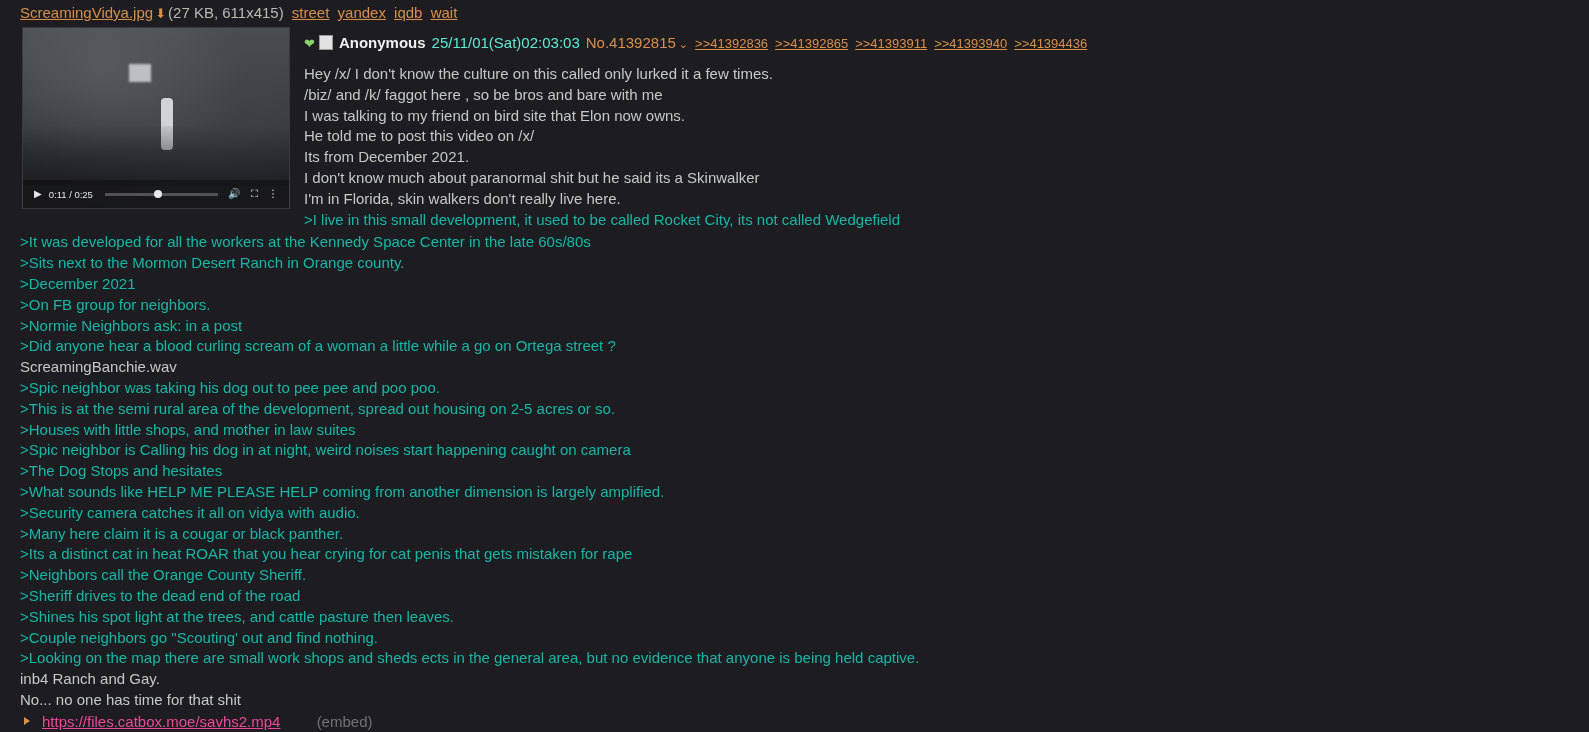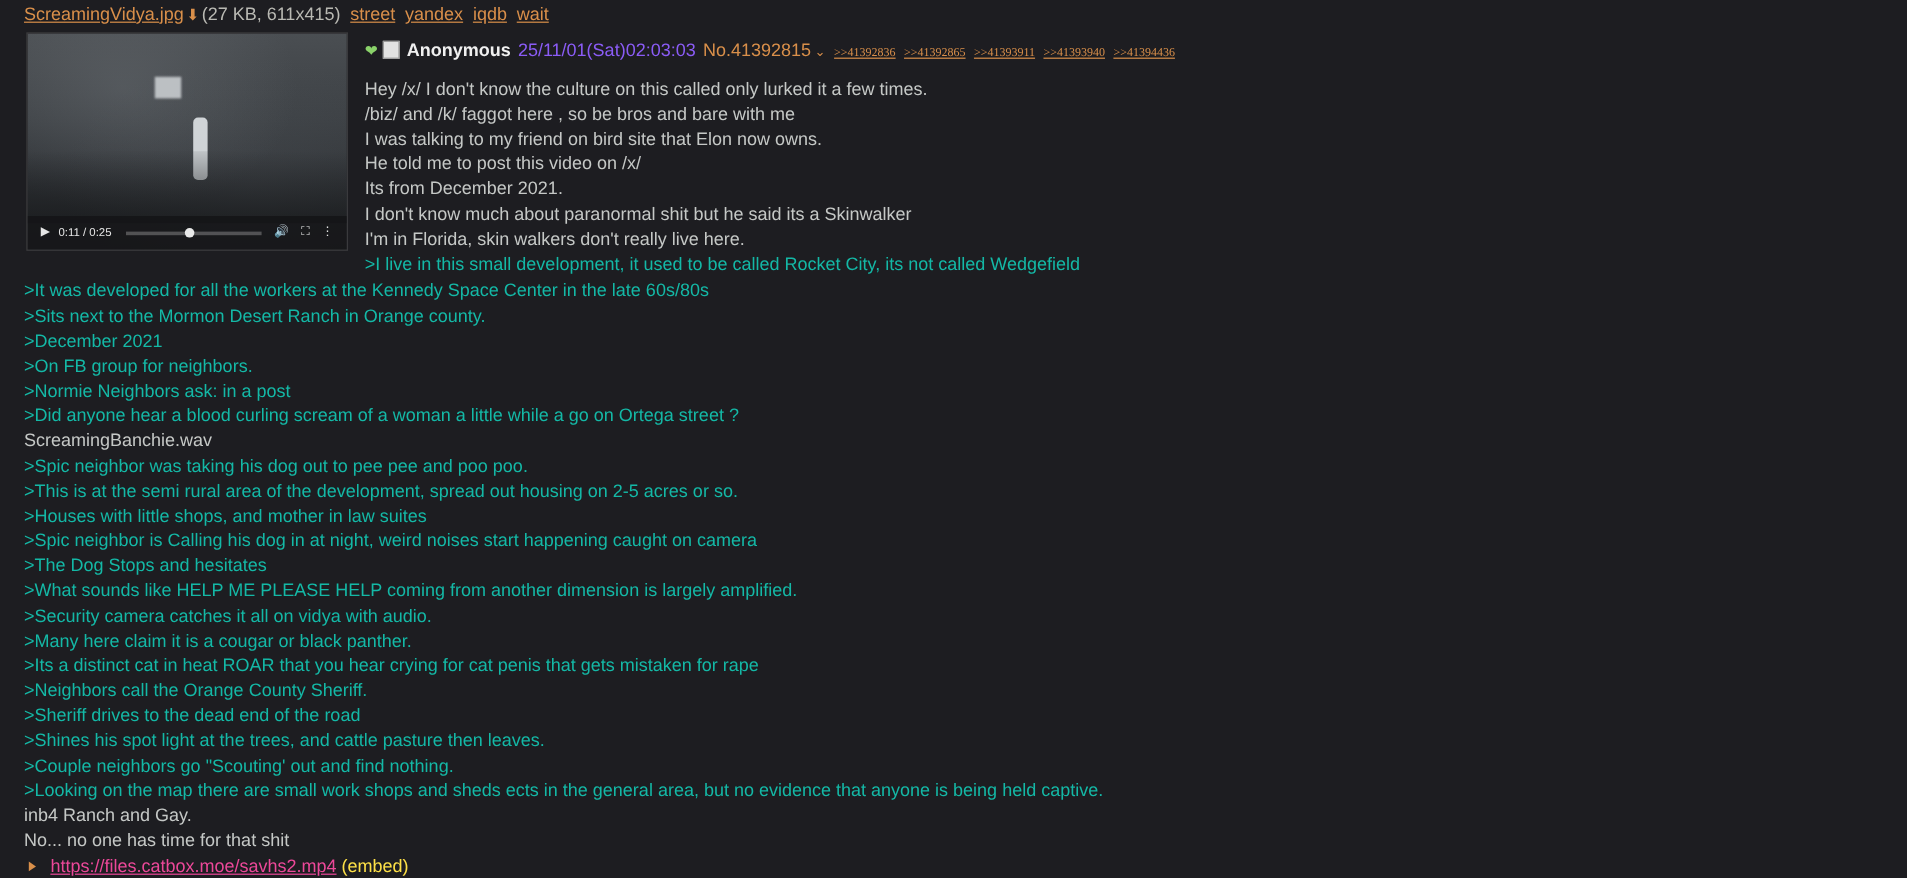--- a/index.html
+++ b/index.html
@@ -137,40 +137,39 @@
   .heart { color: #8ad26a; margin-right: 4px; font-size: 13px; }
   .sticky-ico {
     display: inline-block;
     width: 12px; height: 13px;
     background: #e2e2e2;
     border: 1px solid #9a9a9a;
     vertical-align: -2px;
     margin-right: 6px;
   }
   .name { color: #f0f0f0; font-weight: bold; }
-  .date { color: #8b5cf6; margin-left: 6px; }
+  .date { color: #5eead4; margin-left: 6px; }
   .postnum {
     color: #d98f4a;
     margin-left: 6px;
     text-decoration: none;
     cursor: pointer;
   }
   .caret {
     color: #d98f4a;
     margin-left: 3px;
     font-size: 11px;
     cursor: pointer;
   }
   .backlink {
     color: #d98f4a;
     margin-left: 7px;
     text-decoration: underline;
     cursor: pointer;
-    font-size: 10px;
-    font-family: Liberation Serif, serif;
+    font-size: 13px;
   }
   .msg {
     padding: 10px 0 0 0;
     line-height: 20.8px;
     font-size: 15px;
     color: #c5c8c6;
   }
   .msg .ln { white-space: pre-wrap; }
   .quote { color: #14b8a6; }
   .body-lines {
@@ -191,21 +190,21 @@
     border-left: 6px solid #d98f4a;
     border-top: 4px solid transparent;
     border-bottom: 4px solid transparent;
     cursor: pointer;
   }
   .embed-link {
     color: #ec4899;
     text-decoration: underline;
     cursor: pointer;
   }
-  .embed-tag { color: #fde047; }
+  .embed-tag { color: #737373; margin-left: 32px; }
 </style>
 </head>
 <body>
 
 <div class="fileline">
   <a class="filelink">ScreamingVidya.jpg</a><span class="dl-icon">⬇</span><span class="size">(27 KB, 611x415)</span>
   <a class="srcLink">street</a>
   <a class="srcLink">yandex</a>
   <a class="srcLink">iqdb</a>
   <a class="srcLink">wait</a>

